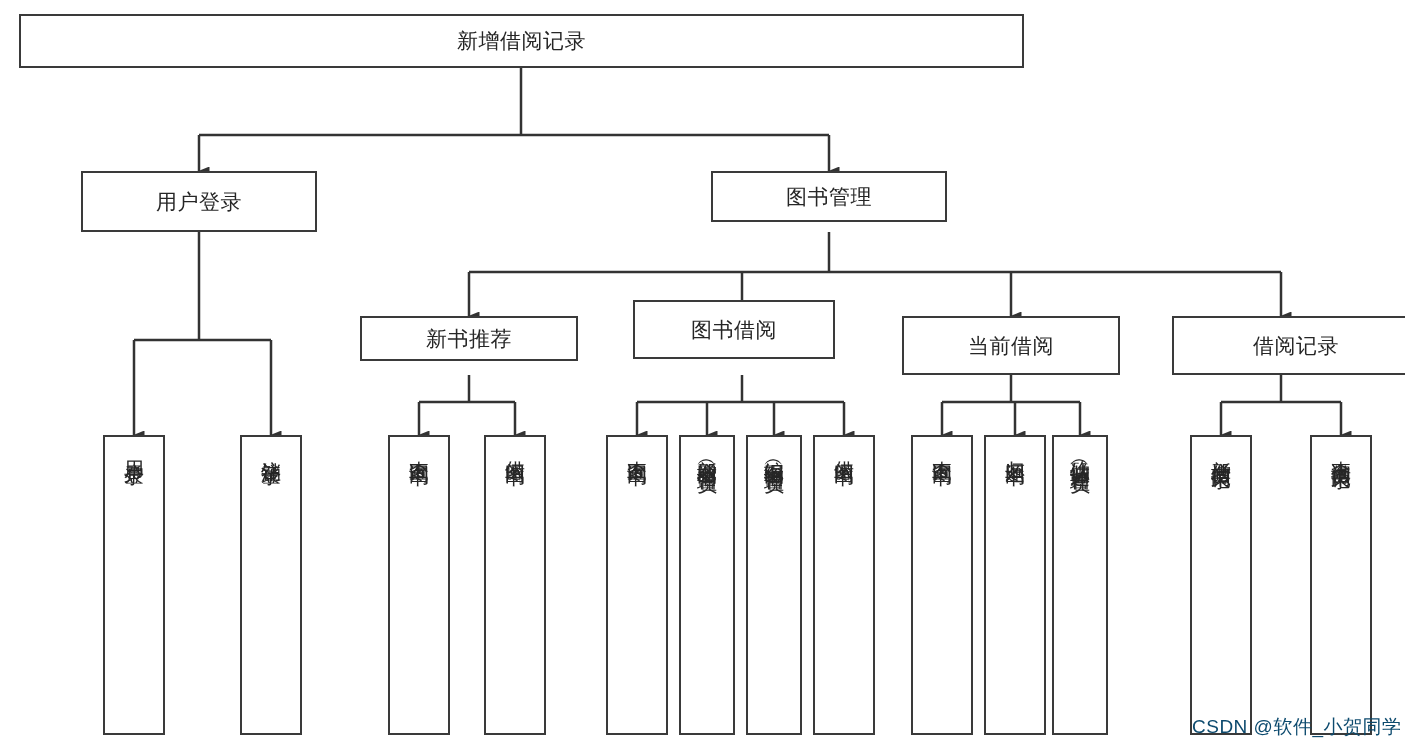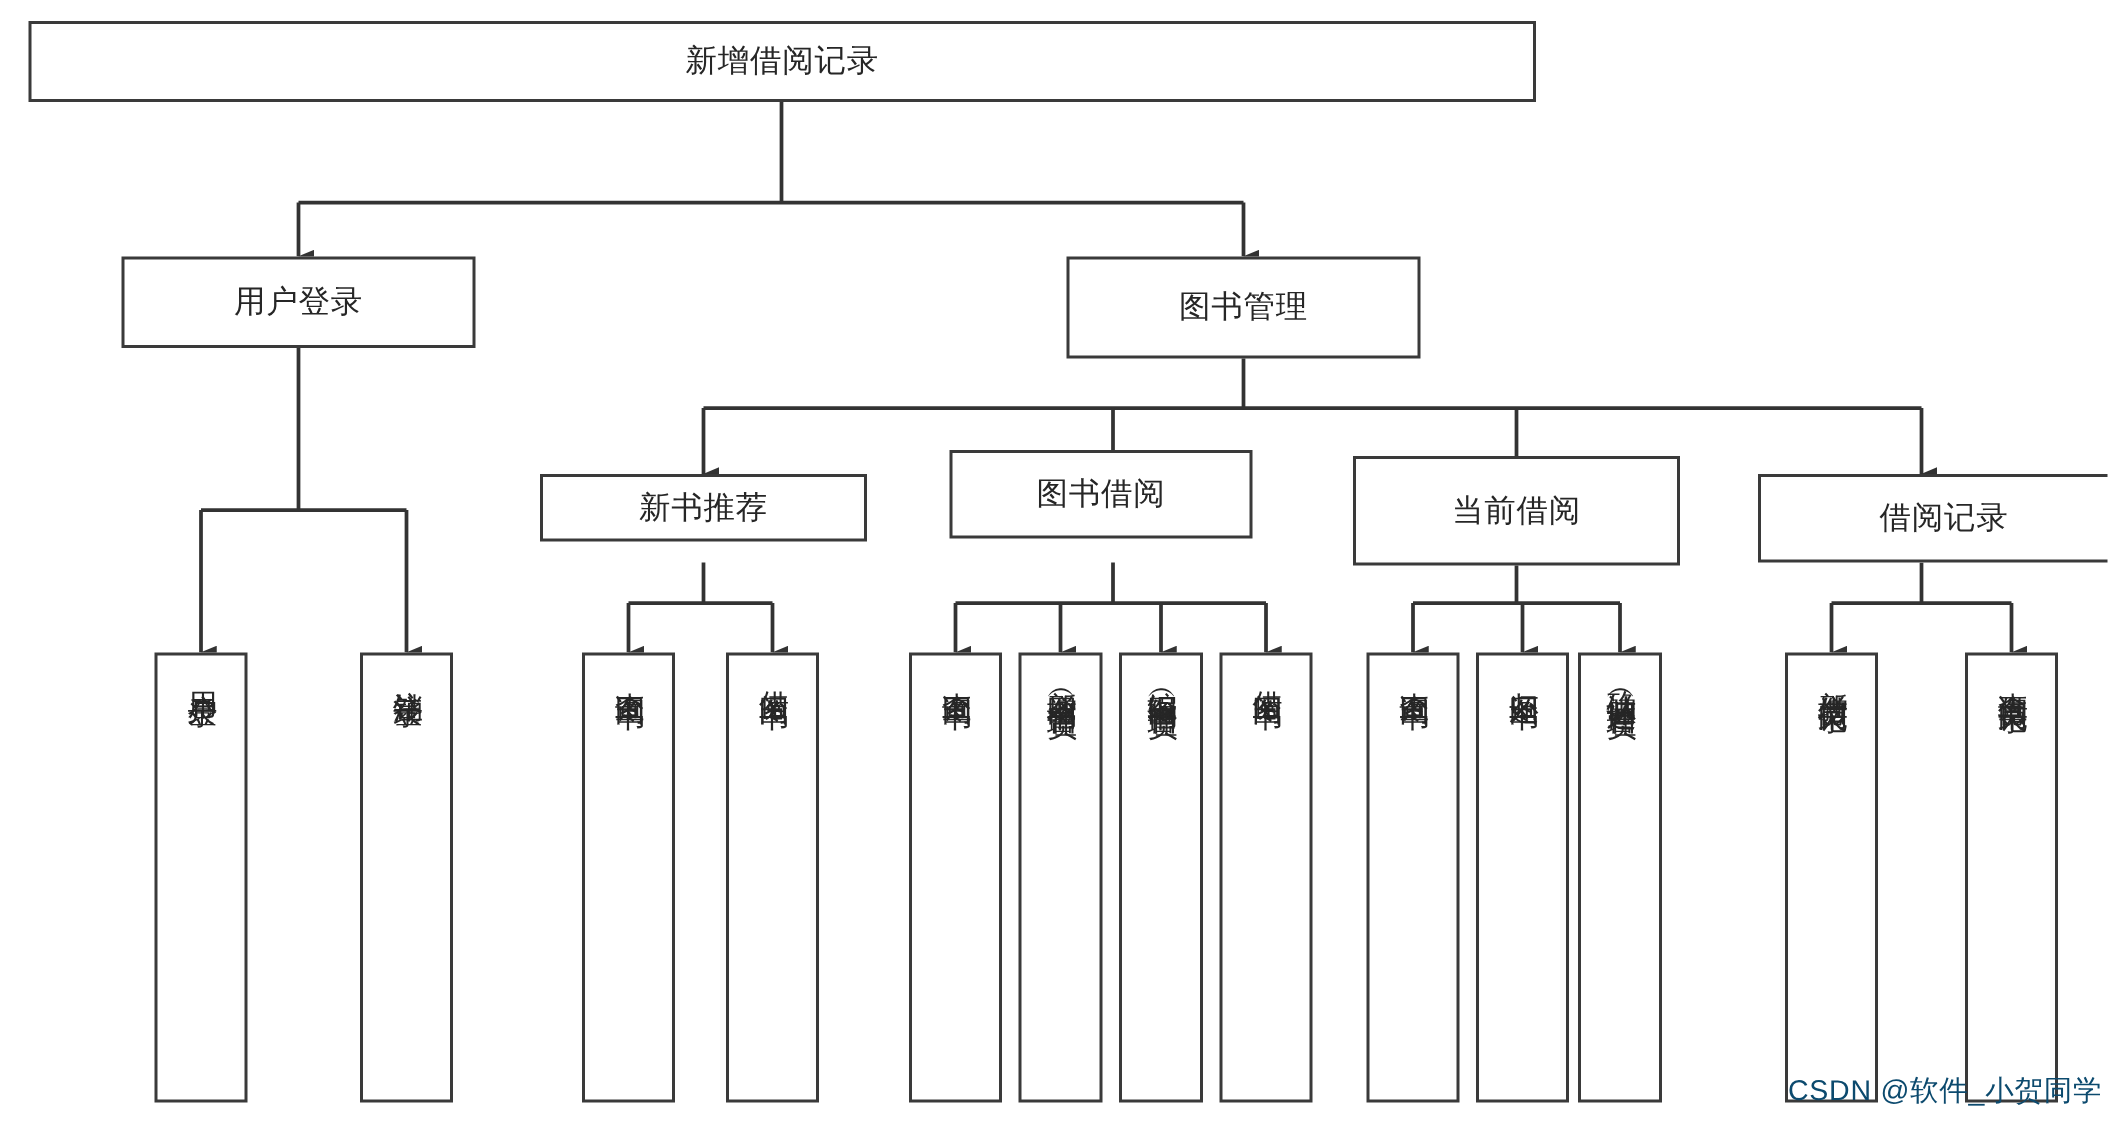--- a/index.html
+++ b/index.html
@@ -115,31 +115,31 @@
       </g>
   </svg>
 
   <div class="node-box" style="left: 19px; top: 14px; width: 1005px; height: 54px;">
     <span class="node-label-h">新增借阅记录</span>
   </div>
 
   <div class="node-box" style="left: 81px; top: 171px; width: 236px; height: 61px;">
     <span class="node-label-h">用户登录</span>
   </div>
-  <div class="node-box" style="left: 711px; top: 171px; width: 236px; height: 68px;">
+  <div class="node-box" style="left: 711px; top: 171px; width: 236px; height: 51px;">
     <span class="node-label-h">图书管理</span>
   </div>
 
   <div class="node-box" style="left: 360px; top: 316px; width: 218px; height: 45px;">
     <span class="node-label-h">新书推荐</span>
   </div>
   <div class="node-box" style="left: 633px; top: 300px; width: 202px; height: 59px;">
     <span class="node-label-h">图书借阅</span>
   </div>
-  <div class="node-box" style="left: 902px; top: 304px; width: 218px; height: 73px;">
+  <div class="node-box" style="left: 902px; top: 316px; width: 218px; height: 59px;">
     <span class="node-label-h">当前借阅</span>
   </div>
   <div class="node-box" style="left: 1172px; top: 316px; width: 248px; height: 59px;">
     <span class="node-label-h">借阅记录</span>
   </div>
 
   <div class="node-box leaf-box" style="left: 103px; top: 435px; width: 62px; height: 300px;">
     <span class="node-label-v">用户登录</span>
   </div>
   <div class="node-box leaf-box" style="left: 240px; top: 435px; width: 62px; height: 300px;">

